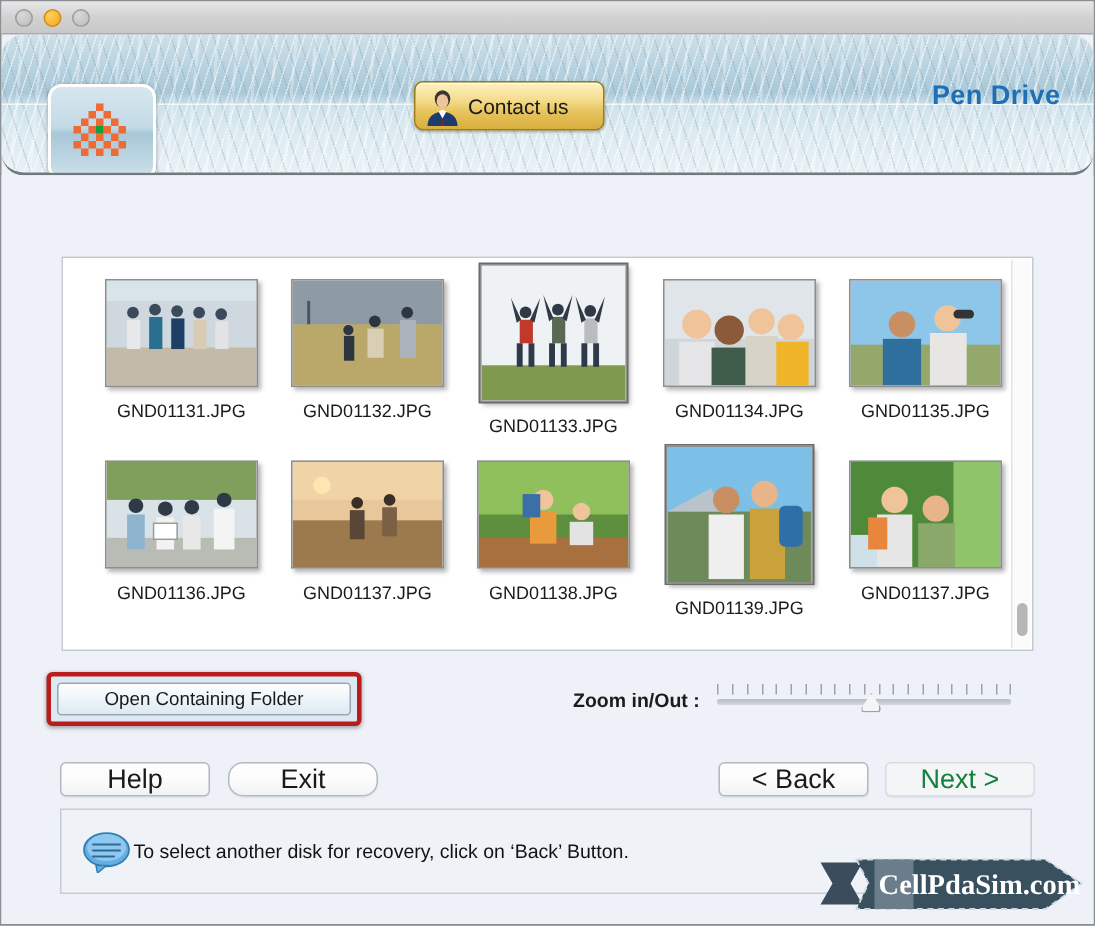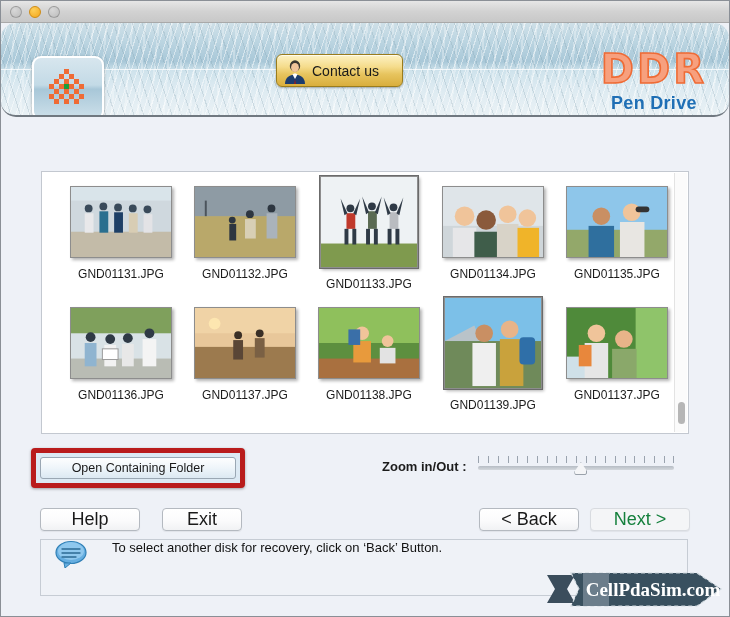--- a/index.html
+++ b/index.html
@@ -128,21 +128,21 @@
     background: #fbfbfb; border-left: 1px solid #e3e3e3;
   }
   .vthumb {
     position: absolute; left: 3px; width: 7px; height: 22px; bottom: 8px;
     background: #b6b6b6; border-radius: 4px;
   }
 
   
   .ocf-wrap {
     position: absolute; left: 30px; top: 331px;
-    border: 5px solid #b91c1c; border-radius: 4px;
+    border: 3px solid #b91c1c; border-radius: 4px;
     padding: 4px; background: #dce9f3;
     box-shadow: 0 1px 3px rgba(0,0,0,.35);
   }
   .ocf-btn {
     width: 196px; height: 22px; border: 1px solid #9aa7b3; border-radius: 3px;
     background: linear-gradient(to bottom, #fdfefe 0%, #eef5fa 50%, #dce9f2 100%);
     font-size: 12.5px; color: #1a1a1a; cursor: pointer;
     display: flex; align-items: center; justify-content: center;
   }
 
@@ -170,29 +170,29 @@
   
   .btn {
     height: 23px; border: 1px solid #b4b9c0; border-radius: 4px;
     background: linear-gradient(to bottom, #ffffff 0%, #fbfbfc 55%, #f1f2f4 100%);
     font-size: 18px; color: #1a1a1a; cursor: pointer;
     display: flex; align-items: center; justify-content: center;
     box-shadow: 0 1px 1px rgba(0,0,0,.06);
   }
   .btn.disabled { color: #15803d; background: #f4f5f7; border-color: #d8dbe0; cursor: default; }
   .btn-help { position: absolute; left: 39px; top: 391px; width: 100px; }
-  .btn-exit { position: absolute; left: 161px; top: 391px; width: 80px; }
+  .btn-exit { position: absolute; left: 151px; top: 391px; width: 100px; border-radius: 10px; }
   .btn-back { position: absolute; left: 478px; top: 391px; width: 100px; }
   .btn-next { position: absolute; left: 589px; top: 391px; width: 100px; }
 
   
   .status {
     position: absolute; left: 39px; top: 422px; right: 41px; height: 57px;
     background: #eff2f7; border: 1px solid #c6ccd4;
-    display: flex; align-items: flex-start; gap: 24px; padding-left: 13px;
+    display: flex; align-items: center; gap: 1px; padding-left: 13px;
   }
   .bubble { width: 34px; height: 28px; flex: 0 0 auto; }
   .status-text { font-size: 13px; color: #121212; }
 
   
   .watermark {
     position: absolute; right: 4px; bottom: 4px;
     width: 180px; height: 45px; z-index: 5;
   }
   .watermark svg { display:block; }
@@ -249,21 +249,20 @@
           <ellipse cx="12" cy="9.5" rx="3.9" ry="4.6" fill="#f0c49a"></ellipse>
           <path d="M2 26c0-6 4.4-9.5 10-9.5S22 20 22 26z" fill="#1c3c6e"></path>
           <path d="M9.4 16.3 12 21l2.6-4.7-2.6-1.1z" fill="#fff"></path>
           <path d="M12 21l-.9 5h1.8z" fill="#9b1c1c"></path>
         </svg>
       </span>
       <span class="contact-label">Contact us</span>
     </div>
 
     <div class="brand">
-      <div class="brand-ddr">DDR</div>
       <div class="brand-sub">Pen Drive</div>
     </div>
   </div>
 
   <div class="body-area">
 
     <div class="thumb-panel">
       <div class="thumb-scroll">
 
         <div class="row">

